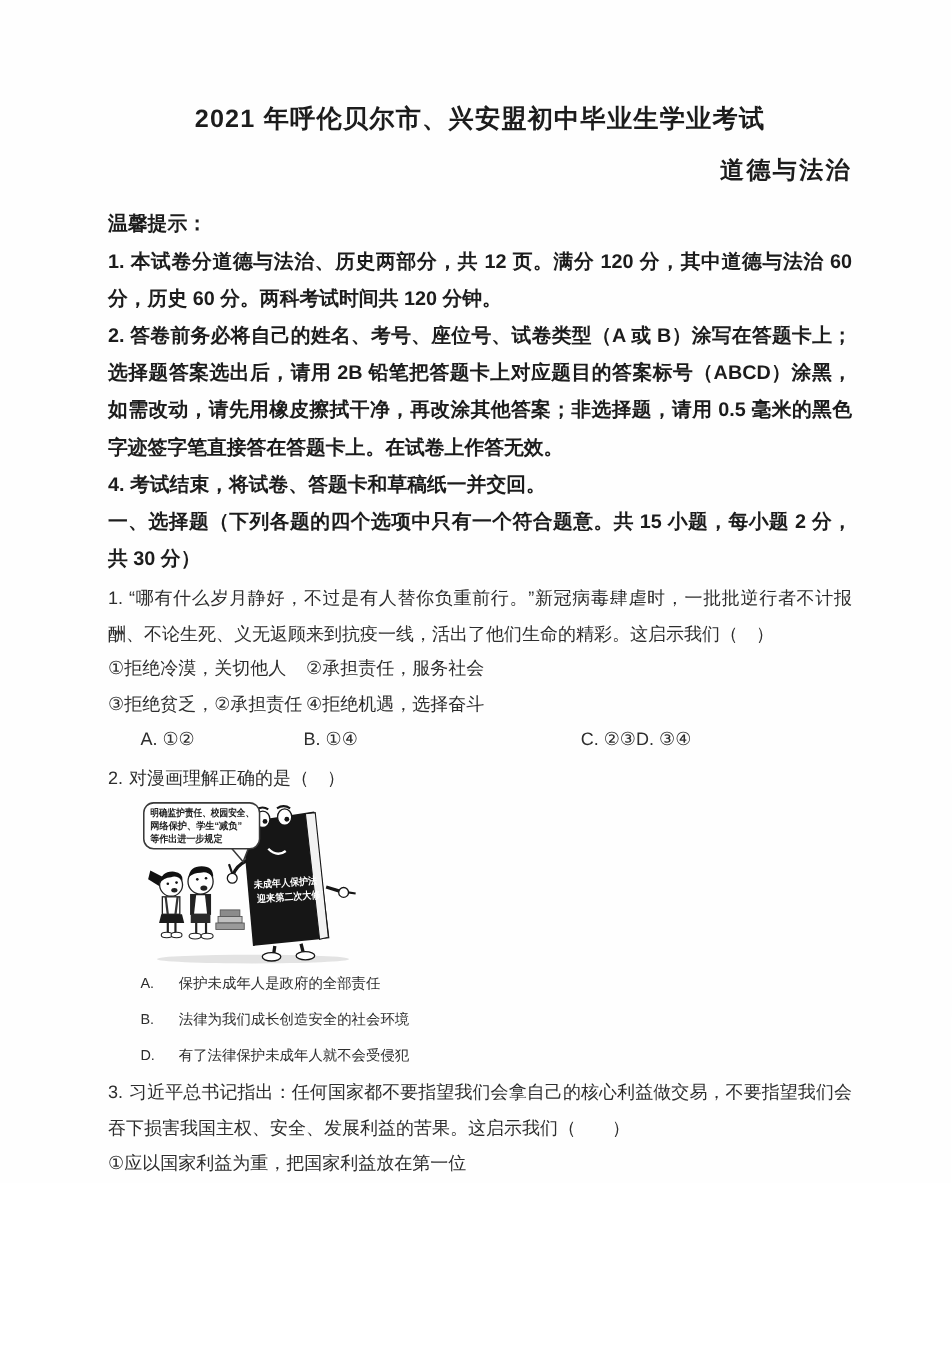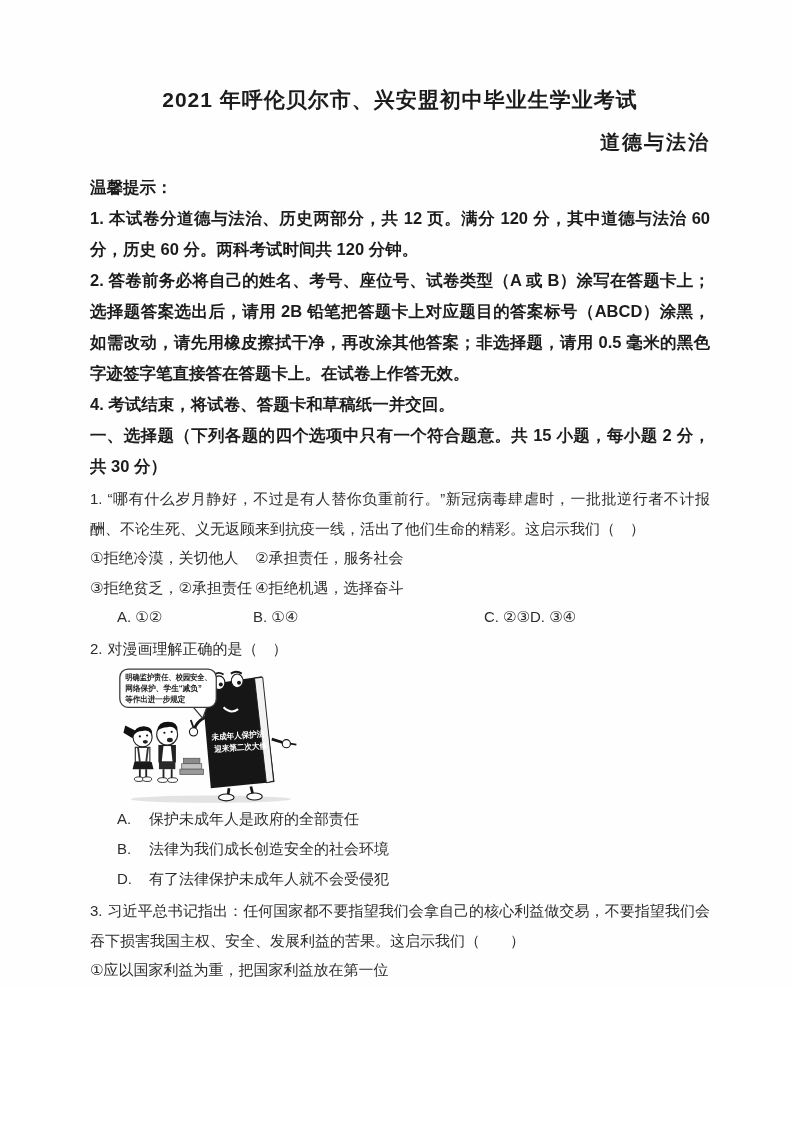--- a/index.html
+++ b/index.html
@@ -15,21 +15,21 @@
   .inst{margin:0;font-size:16.5px;line-height:31px;font-weight:700;text-align:justify;}
   .qtext{margin:2px 0 0;font-size:15px;line-height:29.5px;font-weight:400;color:#2d2d2d;text-align:justify;}
   .qtext:first-of-type{margin-top:4px;}
   .qnum{margin-right:5px;}
   .subrow{font-size:15px;line-height:29.5px;color:#2d2d2d;}
   .subrow .col1{display:inline-block;width:165px;}
   .choicerow{display:flex;font-size:15px;line-height:29.5px;color:#2d2d2d;padding-left:27px;}
   .choicerow .c1{width:136px;}
   .choicerow .c2{width:139px;}
   .choicerow .c3{width:138px;text-align:right;}
-  .optline{font-size:15px;line-height:30px;color:#2d2d2d;padding-left:27px;}
+  .optline{font-size:12px;line-height:30px;color:#2d2d2d;padding-left:27px;}
   .optline .lbl{display:inline-block;min-width:32px;}
   .cartoon{display:block;margin:4px 0 0 28px;}
   .footer{
     position:absolute;left:0;right:0;top:1050px;text-align:center;
     color:#b4b4b4;font-size:19px;line-height:24px;letter-spacing:0.5px;
   }
   .bubble-text{font-size:9px;font-weight:700;fill:#222;}
   .book-text{font-size:9px;font-weight:700;fill:#ffffff;}
 </style>
 </head>

